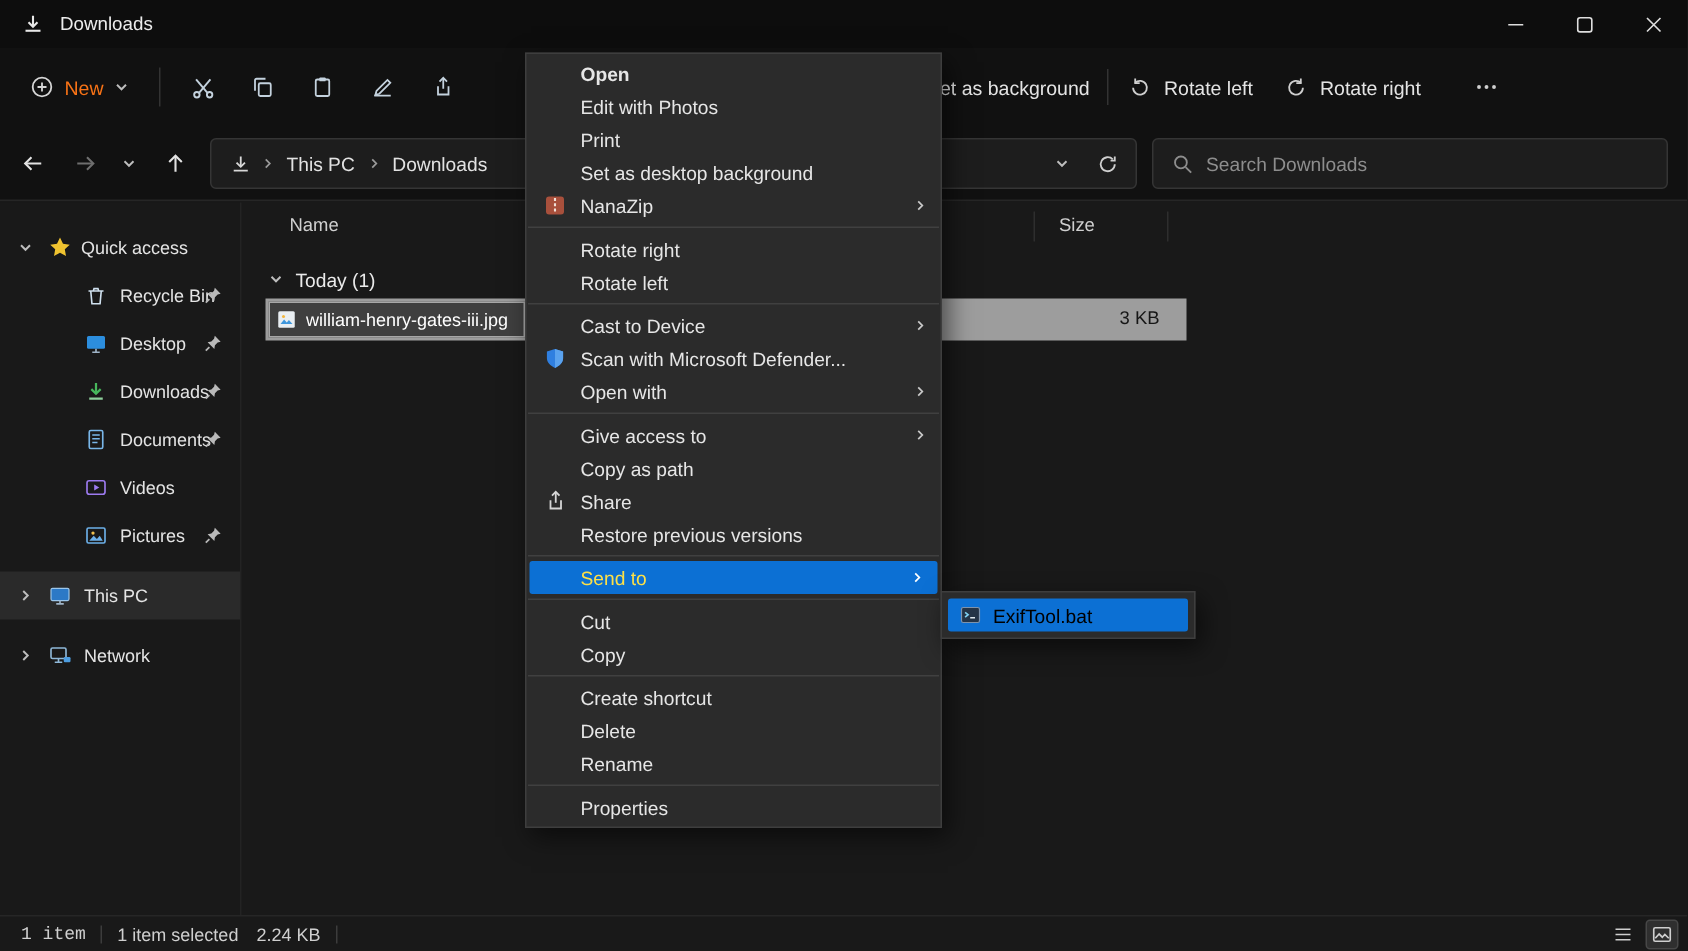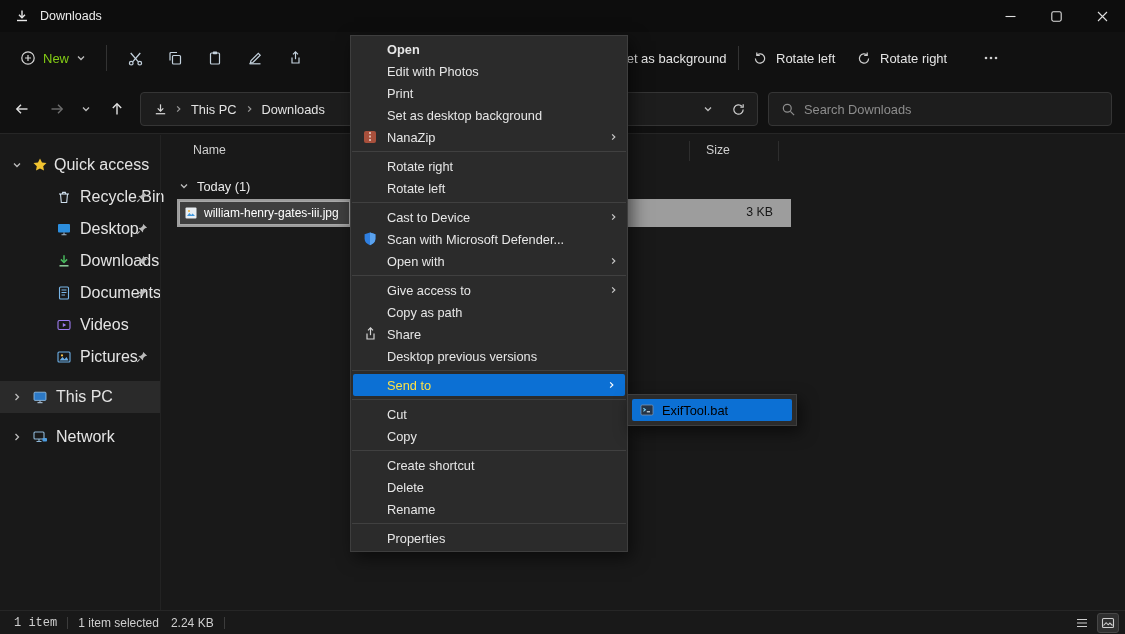--- a/index.html
+++ b/index.html
@@ -18,21 +18,21 @@
   .titlebar .app-icon { margin-left:14px; color:#e8e8e8; }
   .titlebar .title { margin-left:10px; font-size:12.5px; color:#ececec; }
   .win-controls { position:absolute; right:0; top:0; height:32px; display:flex; }
   .win-btn { width:46px; height:32px; display:flex; align-items:center; justify-content:center; color:#dedede; cursor:default; }
 
   
   .toolbar { position:absolute; left:0; top:32px; width:1125px; height:52px;
     background:#111111; }
   .tb-left { position:absolute; left:0; top:0; height:52px; display:flex; align-items:center; }
   .tb-new { display:flex; align-items:center; gap:7px; padding:7px 12px; margin-left:8px;
-    border-radius:4px; color:#84cc16; }
+    border-radius:4px; color:#f97316; }
   .tb-divider { width:1px; height:26px; background:#333; margin:0 8px; }
   .tb-iconbtn { width:40px; height:36px; display:flex; align-items:center; justify-content:center;
     border-radius:4px; color:#c4d2de; }
   .tb-textbtn { position:absolute; top:10px; height:32px; display:flex; align-items:center;
     gap:8px; color:#e4e4e4; white-space:nowrap; }
   .tb-rdiv { position:absolute; top:14px; width:1px; height:24px; background:#333; }
 
   
   .addressrow { position:absolute; left:0; top:84px; width:1125px; height:50px;
     background:#111111; border-bottom:1px solid #262626; }
@@ -51,21 +51,21 @@
     display:flex; align-items:center; }
   .search-box input { background:transparent; border:none; outline:none; color:#e6e6e6;
     font-family:"Liberation Sans", sans-serif; font-size:12.8px; width:270px; margin-left:8px; }
   .search-box input::placeholder { color:#8d8d8d; }
   .search-icon { margin-left:12px; color:#8d8d8d; }
 
   
   .sidebar { position:absolute; left:0; top:135px; width:160px; bottom:24px;
     background:#191919; padding-top:14px; }
   .side-row { height:32px; display:flex; align-items:center; position:relative;
-    font-size:16px; color:#e4e4e4; white-space:nowrap; }
+    font-size:12px; color:#e4e4e4; white-space:nowrap; }
   .side-row .chev { position:absolute; left:12px; color:#bdbdbd; }
   .side-row .s-icon { position:absolute; }
   .side-row .pin { position:absolute; right:12px; }
   .side-row.selected { background:#2a2a2a; }
   .qa-icon { left:32px; }
   .qa-label { margin-left:54px; }
   .child-icon { left:56px; }
   .child-label { margin-left:80px; }
   .pc-icon { left:32px; }
   .pc-label { margin-left:56px; }
@@ -563,21 +563,21 @@
       <span class="g-icon">
         <svg width="16" height="16" viewBox="0 0 16 16" fill="none" stroke="#d6d6d6" stroke-width="1.2">
             <path d="M5 7.5v5.5h7V7.5"></path>
             <path d="M8.5 2.2v7"></path>
             <path d="M6 4.4L8.5 1.9 11 4.4"></path>
           </svg>
       </span>
       <span>Share</span>
     </div>
     <div class="mi">
-        <span>Desktop previous versions</span>
+        <span>Restore previous versions</span>
       </div>
     <div class="msep"></div>
     <div class="mi hl">
       <span>Send to</span>
       <span class="arrow">
         <svg width="9" height="10" viewBox="0 0 10 10" fill="none" stroke="currentColor" stroke-width="1.3">
             <path d="M3.5 2l3 3-3 3"></path>
           </svg>
       </span>
     </div>

